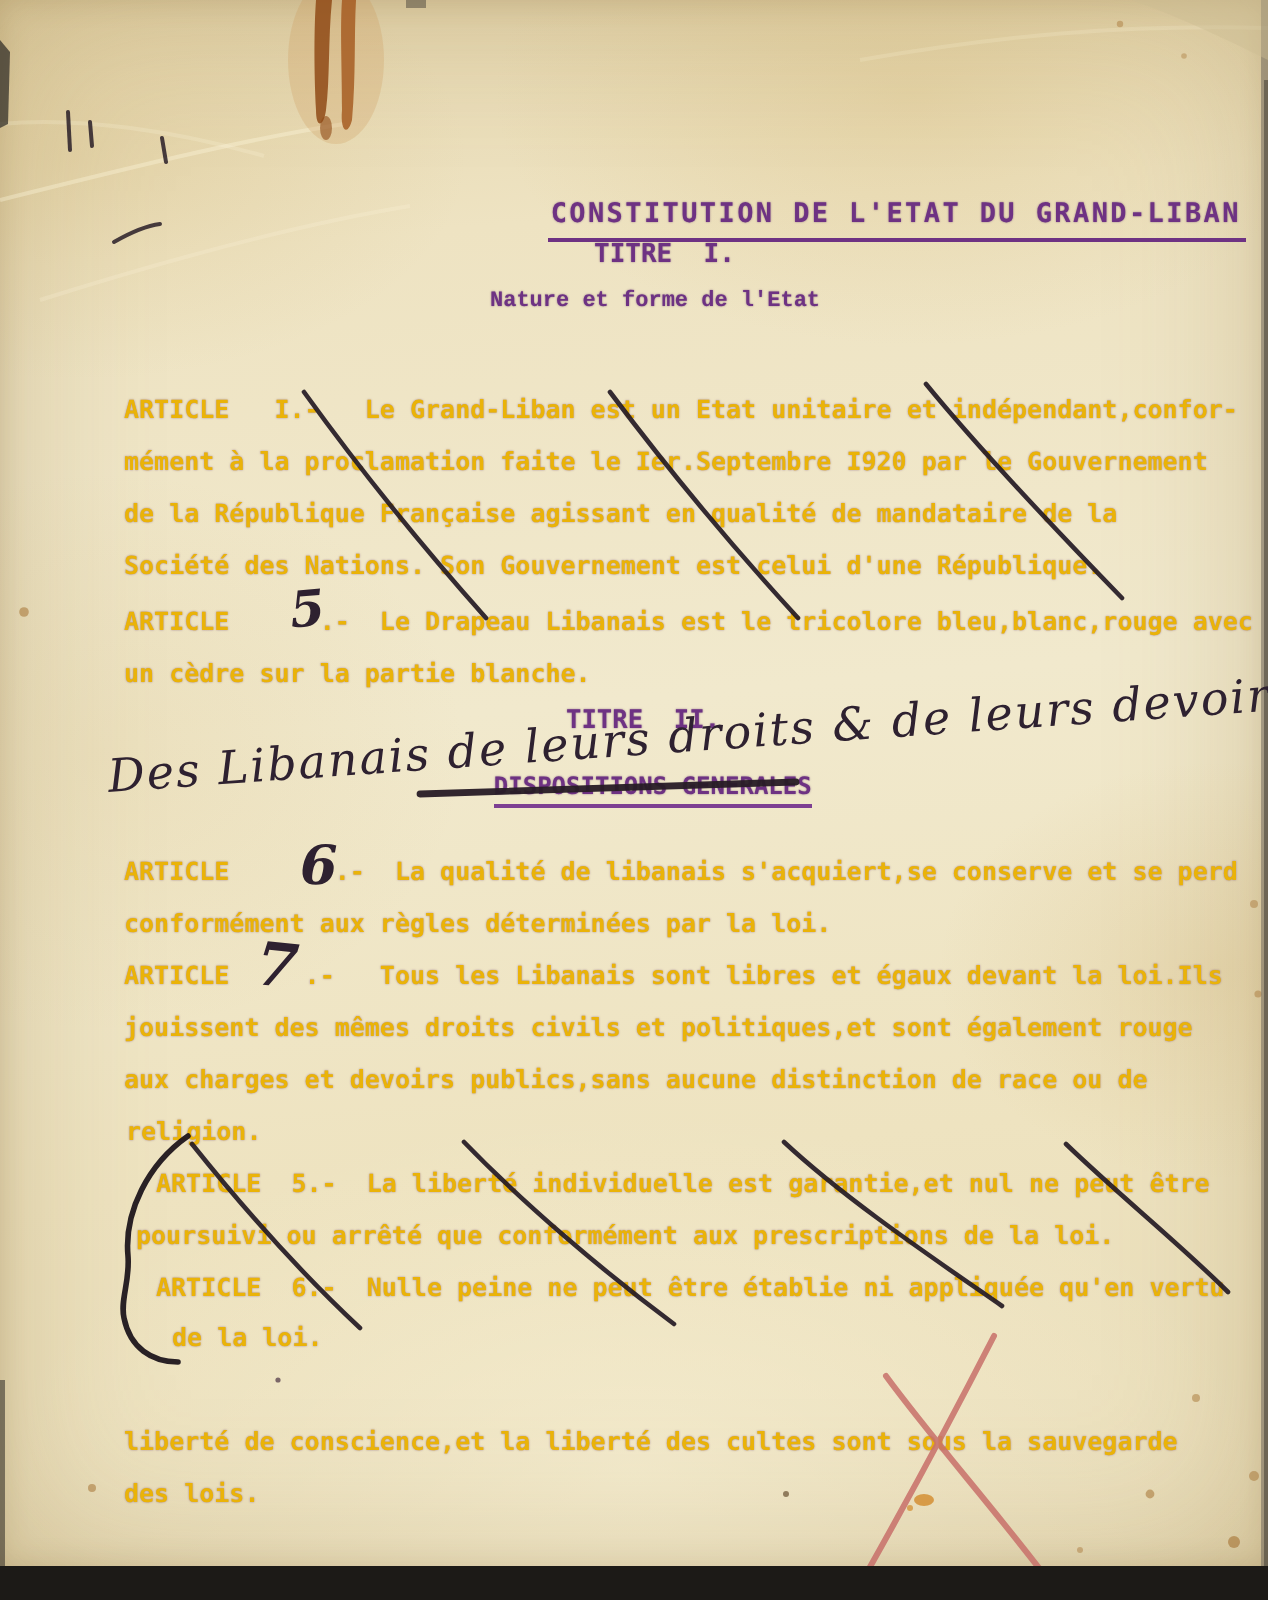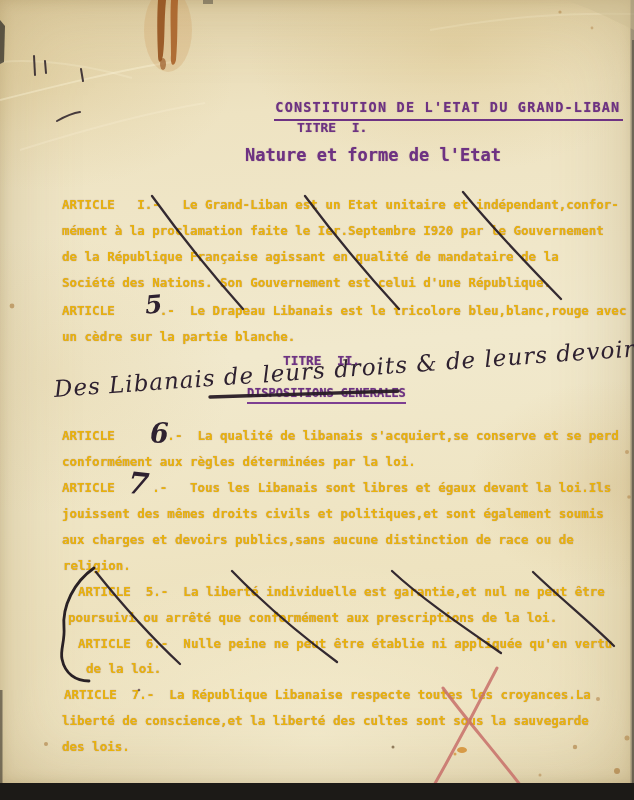--- a/index.html
+++ b/index.html
@@ -74,43 +74,42 @@
       <path d="M0,20 L5,26 L4,62 L0,64 Z" fill="#2a2722" opacity="0.7"></path>
       <rect x="203" y="0" width="10" height="4" fill="#4a443a" opacity="0.5"></rect>
       <path d="M566,0 L634,0 L634,30 C610,18 588,8 566,0 Z" fill="#cdbd92" opacity="0.45"></path>
     </g>
   </svg>
 
   <div class="head" style="left:237px;top:83px;font-size:13.5px;letter-spacing:1.2px;">
     <span class="title-u">CONSTITUTION DE L'ETAT DU GRAND-LIBAN</span>
   </div>
   <div class="head" style="left:297px;top:120px;font-size:13px;">TITRE  I.</div>
-  <div class="head" style="left:245px;top:145px;font-size:17px;">Nature et forme de l'Etat</div>
+  <div class="head" style="left:245px;top:145px;font-size:11px;font-family:Liberation Mono, monospace;">Nature et forme de l'Etat</div>
   <div class="head" style="left:283px;top:353px;font-size:12.8px;">TITRE  II.</div>
   <div class="head" style="left:218px;top:372px;font-size:12px;">
     <span class="disp">DISPOSITIONS GENERALES</span>
   </div>
 
   <div class="tl" style="left:62px;top:197px">ARTICLE   I.-   Le Grand-Liban est un Etat unitaire et indépendant,confor-</div>
   <div class="tl" style="left:62px;top:223px">mément à la proclamation faite le Ier.Septembre I920 par le Gouvernement</div>
   <div class="tl" style="left:62px;top:249px">de la République Française agissant en qualité de mandataire de la</div>
   <div class="tl" style="left:62px;top:275px">Société des Nations. Son Gouvernement est celui d'une République.</div>
   <div class="tl" style="left:62px;top:303px">ARTICLE      .-  Le Drapeau Libanais est le tricolore bleu,blanc,rouge avec</div>
   <div class="tl" style="left:62px;top:329px">un cèdre sur la partie blanche.</div>
   <div class="tl" style="left:62px;top:428px">ARTICLE       .-  La qualité de libanais s'acquiert,se conserve et se perd</div>
   <div class="tl" style="left:62px;top:454px">conformément aux règles déterminées par la loi.</div>
   <div class="tl" style="left:62px;top:480px">ARTICLE     .-   Tous les Libanais sont libres et égaux devant la loi.Ils</div>
-  <div class="tl" style="left:62px;top:506px">jouissent des mêmes droits civils et politiques,et sont également soumis</div>
+  <div class="tl" style="left:62px;top:506px">jouissent des mêmes droits civils et politiques,et sont également rouge</div>
   <div class="tl" style="left:62px;top:532px">aux charges et devoirs publics,sans aucune distinction de race ou de</div>
   <div class="tl" style="left:63px;top:558px">religion.</div>
   <div class="tl" style="left:78px;top:584px">ARTICLE  5.-  La liberté individuelle est garantie,et nul ne peut être</div>
   <div class="tl" style="left:68px;top:610px">poursuivi ou arrêté que conformément aux prescriptions de la loi.</div>
   <div class="tl" style="left:78px;top:636px">ARTICLE  6.-  Nulle peine ne peut être établie ni appliquée qu'en vertu</div>
   <div class="tl" style="left:86px;top:661px">de la loi.</div>
-  <div class="tl" style="left:64px;top:687px">ARTICLE  7.-  La République Libanaise respecte toutes les croyances.La</div>
   <div class="tl" style="left:62px;top:713px">liberté de conscience,et la liberté des cultes sont sous la sauvegarde</div>
   <div class="tl" style="left:62px;top:739px">des lois.</div>
 
   <div class="hw hw-title">Des Libanais de leurs droits &amp; de leurs devoirs</div>
   <span class="hw hw-num" style="left:145px;top:290px;font-size:25px;transform:rotate(-5deg);">5</span>
   <span class="hw hw-num" style="left:150px;top:418px;font-size:27px;">6</span>
   <span class="hw hw-num" style="left:128px;top:466px;font-size:30px;transform:rotate(6deg);">7</span>
 
   <svg width="634" height="800" viewBox="0 0 634 800">
     <g stroke="#241a24" stroke-width="2.3" fill="none" stroke-linecap="round" opacity="0.92">

